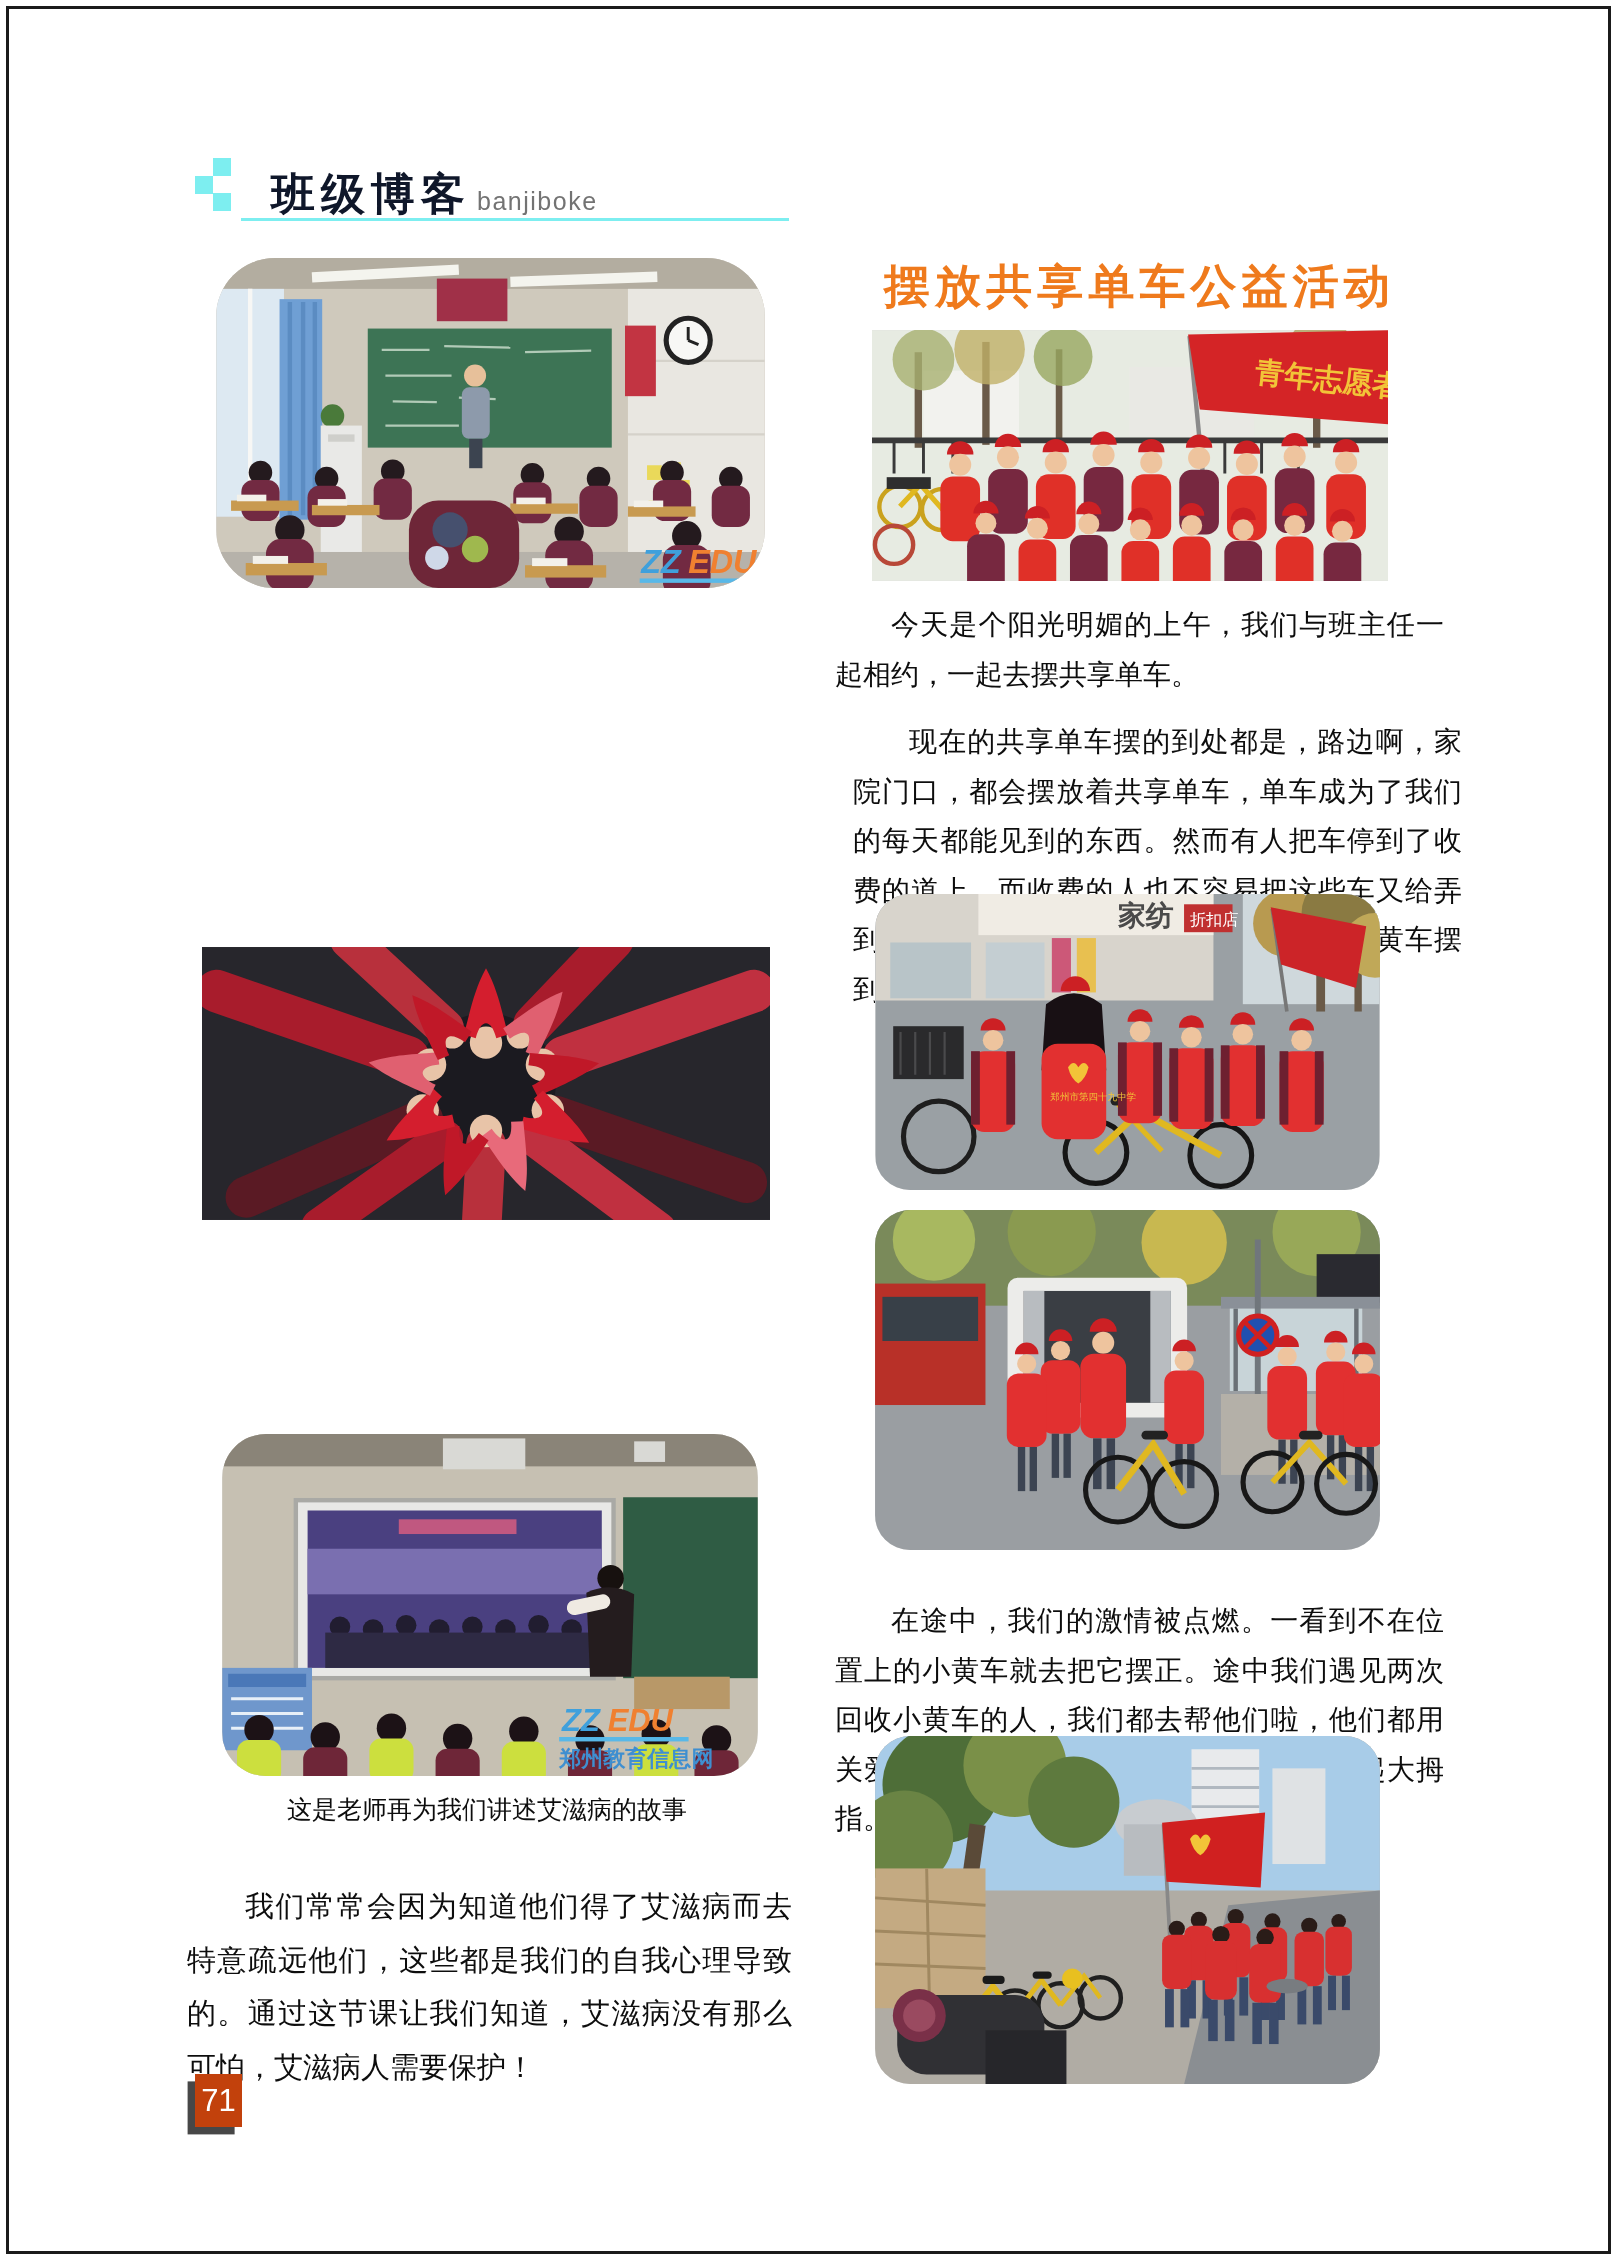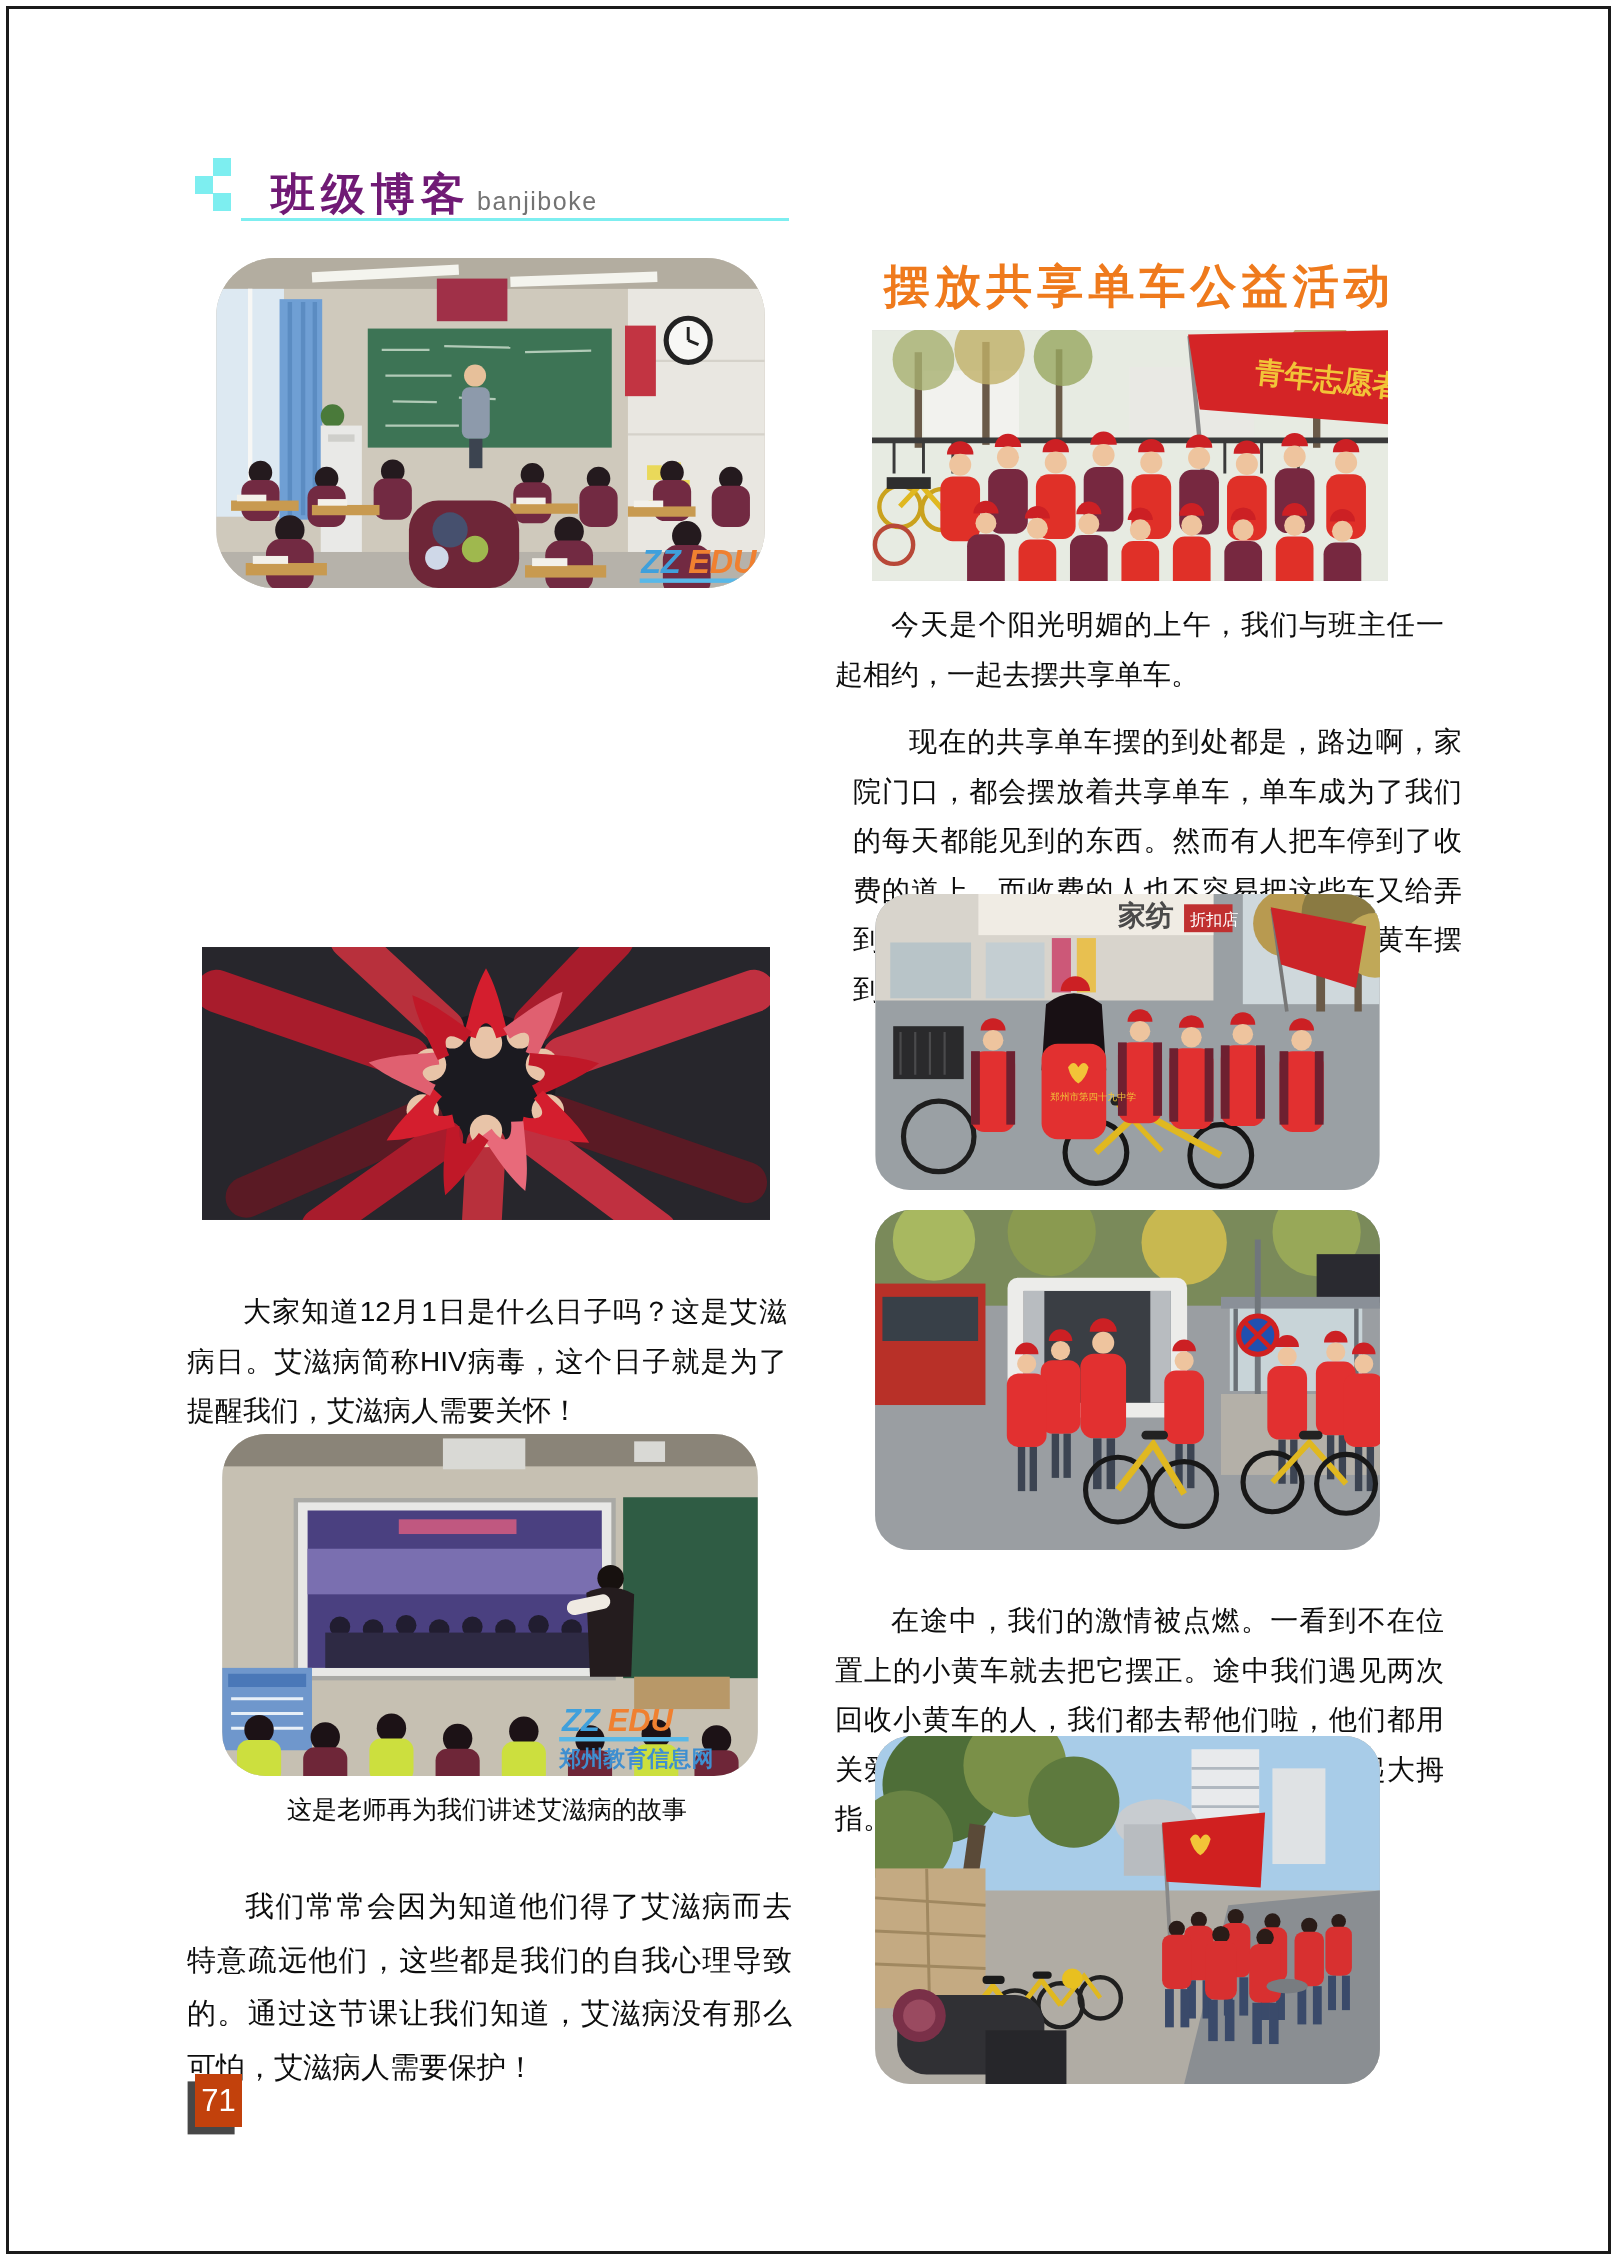--- a/index.html
+++ b/index.html
@@ -3,21 +3,21 @@
 <meta charset="utf-8">
 <style>
   html,body{margin:0;padding:0;background:#ffffff;}
   #page{position:relative;width:1618px;height:2261px;background:#ffffff;overflow:hidden;
         font-family:"Liberation Sans","DejaVu Sans",sans-serif;color:#111;}
   #frame{position:absolute;left:5.9px;top:5.9px;right:7.4px;bottom:7.4px;border:3.7px solid #1b1b1b;}
 
   
   .sq{position:absolute;width:18.4px;height:18.4px;background:#7deef0;}
   #hdr-title{position:absolute;left:271px;top:165px;font-size:44px;font-weight:bold;
-             color:#701a75;letter-spacing:5.9px;}
+             color:#0f172a;letter-spacing:5.9px;}
   #hdr-sub{position:absolute;left:477px;top:187px;font-size:25px;color:#737373;letter-spacing:1.5px;}
   #hdr-line{position:absolute;left:241px;top:218px;width:548px;height:2.9px;background:#7deef0;}
 
   
   .photo{position:absolute;overflow:hidden;background:#ddd;}
   .photo svg{display:block;width:100%;height:100%;}
 
   
   .para{position:absolute;font-size:28px;line-height:1.77;text-align:justify;
         word-break:break-all;text-indent:2em;color:#0d0d0d;}
@@ -176,21 +176,20 @@
         <use href="#p2rib" fill="#d41e2e" transform="translate(386,185) rotate(120) translate(0,-118)"></use>
         <use href="#p2rib" fill="#e86a7a" transform="translate(386,185) rotate(160) translate(0,-112)"></use>
         <use href="#p2rib" fill="#c01828" transform="translate(386,185) rotate(200) translate(0,-118)"></use>
         <use href="#p2rib" fill="#d41e2e" transform="translate(386,185) rotate(240) translate(0,-112)"></use>
         <use href="#p2rib" fill="#e06070" transform="translate(386,185) rotate(280) translate(0,-118)"></use>
         <use href="#p2rib" fill="#c01828" transform="translate(386,185) rotate(320) translate(0,-112)"></use>
       </g>
     </svg>
   </div>
 
-  <p class="para para-left" style="top:1259px;">大家知道12月1日是什么日子吗？这是艾滋病日。艾滋病简称HIV病毒，这个日子就是为了提醒我们，艾滋病人需要关怀！</p>
 
   <div class="photo" style="left:222px;top:1434px;width:536px;height:342px;border-radius:44px;">
     <svg viewBox="0 0 728 465">
       <rect width="728" height="465" fill="#c6c0b2"></rect>
       <rect width="728" height="44" fill="#8a8478"></rect>
       <rect x="300" y="6" width="112" height="42" fill="#d9d9d5"></rect>
       <rect x="560" y="10" width="42" height="28" fill="#d9d9d5"></rect>
       <rect x="100" y="90" width="432" height="242" fill="#e8e8e6" stroke="#a9a9a5" stroke-width="6"></rect>
       <rect x="116" y="104" width="400" height="214" fill="#4a4080"></rect>
       <rect x="116" y="156" width="400" height="62" fill="#7a6fb0"></rect>

